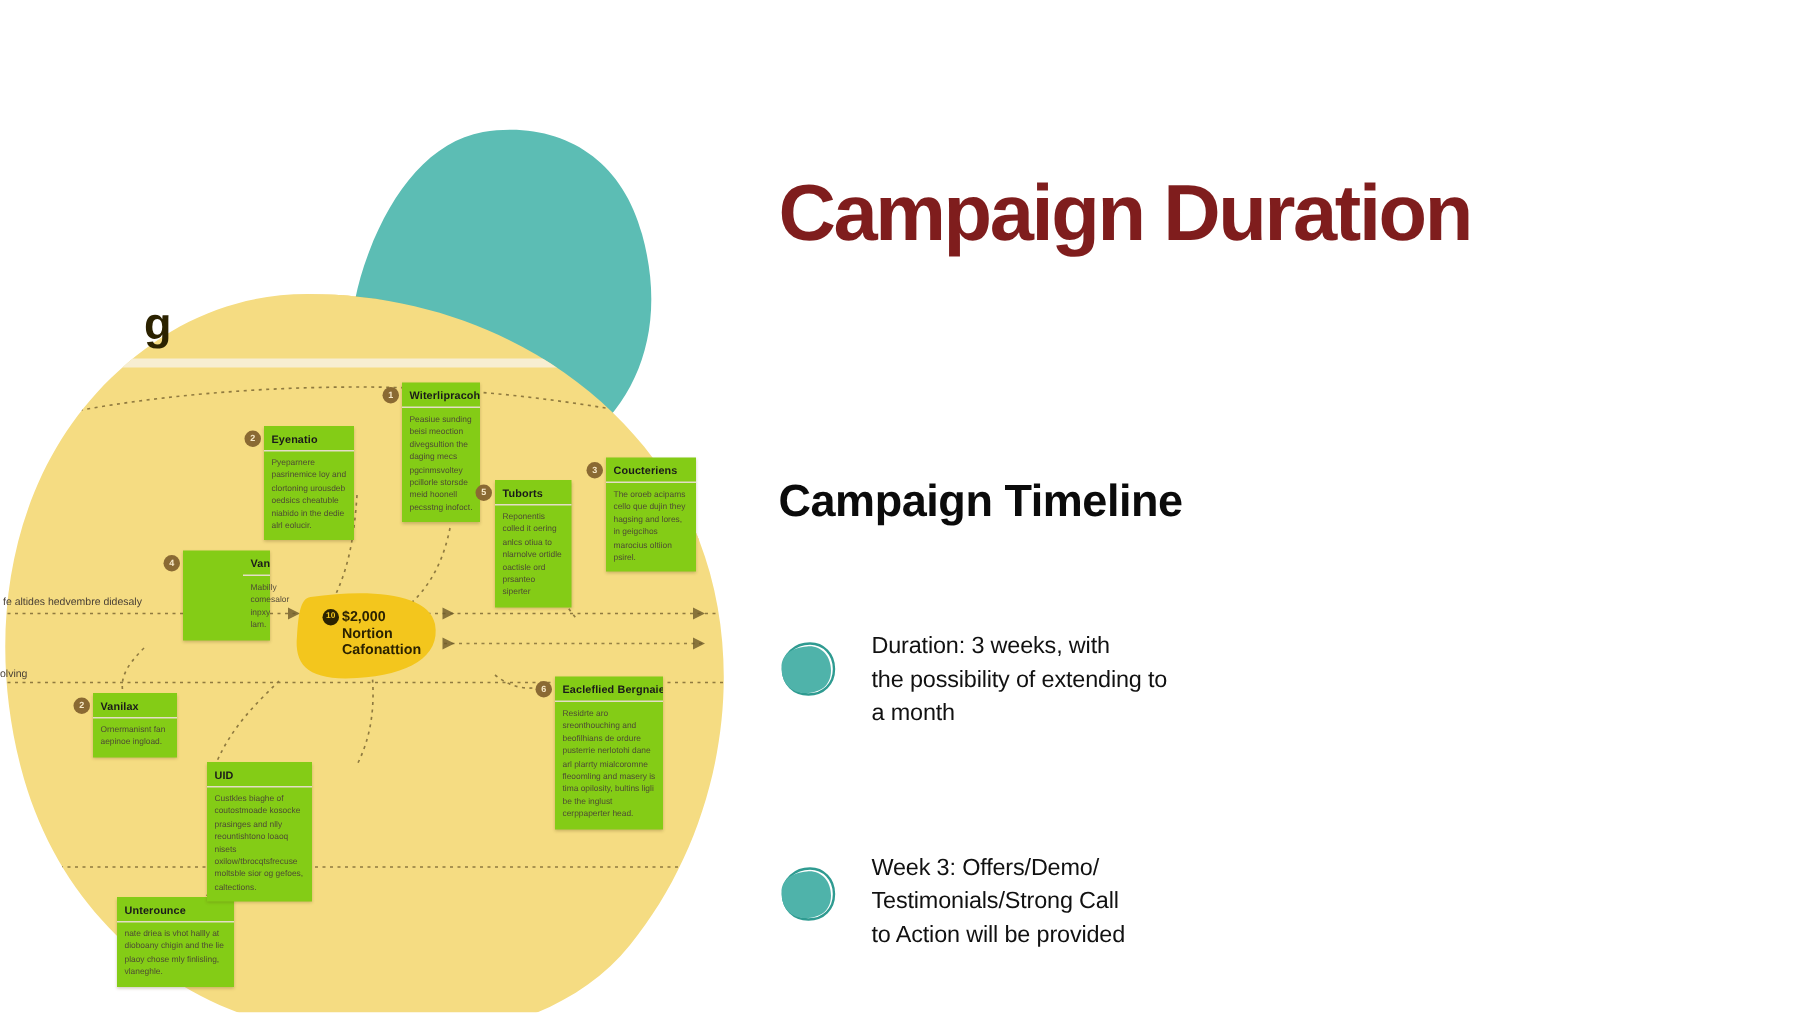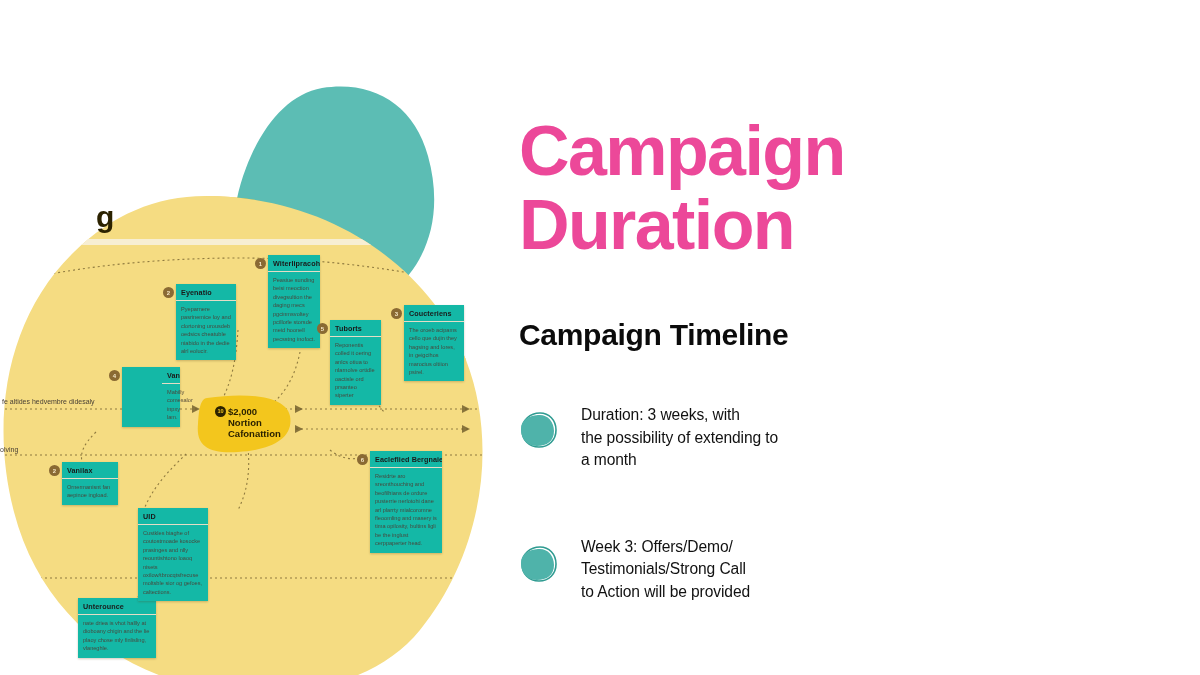--- a/index.html
+++ b/index.html
@@ -10,21 +10,21 @@
     -webkit-font-smoothing:antialiased;
   }
   .slide{position:relative;width:1200px;height:675px;background:#fff;overflow:hidden;}
 
   
   .graphic{position:absolute;left:0;top:0;width:510px;height:675px;overflow:hidden;}
   .graphic svg{position:absolute;left:0;top:0;}
 
   
   .card{
-    position:absolute;background:#14b8a6;
+    position:absolute;background:#84cc16;
     box-shadow:0 1px 2px rgba(90,70,20,.28);
     padding:0;box-sizing:border-box;
   }
   .card .c-head{
     font-size:7.2px;font-weight:bold;color:#1a1a1a;
     padding:4px 5px 3px 5px;letter-spacing:.1px;
     border-bottom:1px solid #e4ddc6;white-space:nowrap;overflow:hidden;
   }
   .card .c-body{
     font-size:5.6px;line-height:1.5;color:#4a4136;padding:4px 5px 5px 5px;
@@ -50,31 +50,31 @@
     filter:blur(.35px);
   }
   .gtitle{
     position:absolute;font-size:30px;font-weight:bold;color:#2b2200;
     letter-spacing:-.5px;
   }
 
   
   .headline{
     position:absolute;left:519px;top:115px;width:600px;
-    font-size:70px;font-weight:bold;line-height:1.05;
-    letter-spacing:-1.6px;color:#ec4899;
+    font-size:53px;font-weight:bold;line-height:1.05;
+    letter-spacing:-1.6px;color:#7f1d1d;
   }
   .subhead{
     position:absolute;left:519px;top:318px;
     font-size:30px;font-weight:bold;letter-spacing:-.3px;color:#0b0b0b;
   }
   .bullets{
     position:absolute;left:519px;top:398px;width:620px;
   }
-  .brow{display:flex;}
+  .brow{display:flex;margin-top:16px;}
   .bcell{display:flex;align-items:flex-start;width:318px;box-sizing:border-box;}
   .bcell.right{width:302px;}
   .blob{position:relative;flex:0 0 auto;width:40px;height:40px;margin-right:22px;margin-top:12px;}
   .bcell.right .blob{margin-top:14px;}
   .btext{
     font-size:15.6px;line-height:1.45;color:#111;letter-spacing:-.1px;
     padding-top:6px;
   }
   .spacer{height:58px;}
 </style>

